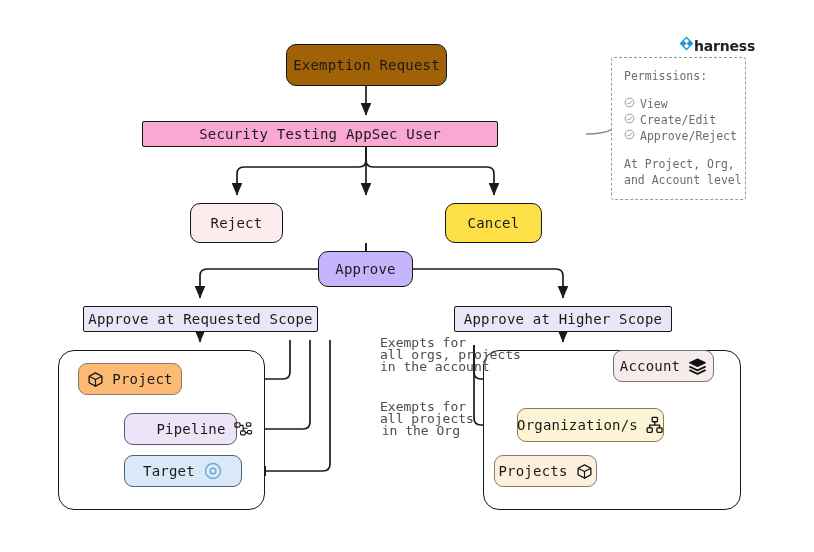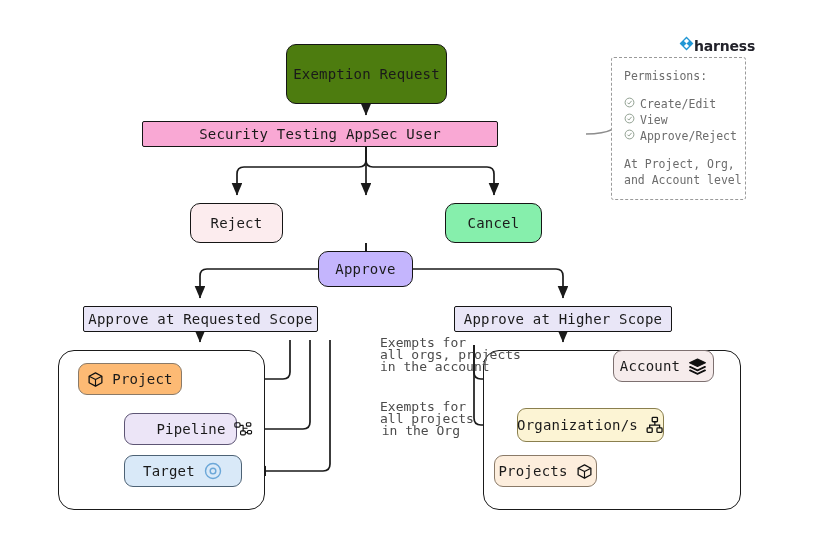--- a/index.html
+++ b/index.html
@@ -7,25 +7,25 @@
        font-family:"DejaVu Sans Mono","Liberation Mono",monospace;
        color:#1a1a1a;}
   .canvas{position:absolute;inset:0;}
   svg.wires{position:absolute;left:0;top:0;width:814px;height:552px;pointer-events:none;}
   .node{position:absolute;box-sizing:border-box;display:flex;align-items:center;
         justify-content:center;gap:8px;border:1.6px solid #151515;
         font-size:14px;letter-spacing:0.2px;line-height:1;white-space:nowrap;z-index:3;}
   .rounded{border-radius:10px;}
   .pill{border-radius:9px;}
   .sq{border-radius:2px;}
-  .n-exemption{left:286px;top:44px;width:161px;height:60px;background:#4d7c0f;}
+  .n-exemption{left:286px;top:44px;width:161px;height:42px;background:#a16207;}
   .n-user{left:142px;top:121px;width:356px;height:26px;background:#f9a8d4;text-align:right;}
   .n-reject{left:190px;top:203px;width:93px;height:40px;background:#fcecee;}
   .n-approve{left:318px;top:203px;width:95px;height:36px;background:#c4b5fd;margin-top:48px;}
-  .n-cancel{left:445px;top:203px;width:97px;height:40px;background:#86efac;align-items:center;}
+  .n-cancel{left:445px;top:203px;width:97px;height:40px;background:#fde047;align-items:center;}
   .n-scope-req{left:83px;top:306px;width:235px;height:26px;background:#e9e6f7;}
   .n-scope-high{left:454px;top:306px;width:218px;height:26px;background:#e9e6f7;text-align:right;}
   .group{position:absolute;border:1.7px solid #1a1a1a;border-radius:16px;background:#fff;z-index:1;}
   .g-left{left:58px;top:350px;width:205px;height:158px;}
   .g-right{left:483px;top:350px;width:256px;height:158px;}
   .n-project{left:78px;top:363px;width:104px;height:32px;background:#fdba74;border-color:#8a7a68;align-items:center;}
   .n-pipeline{left:124px;top:413px;width:113px;height:32px;background:#ece5f7;border-color:#5d5574;padding-left:48px;}
   .n-target{left:124px;top:455px;width:118px;height:32px;background:#d9e9f8;border-color:#4d6275;}
   .n-account{left:613px;top:350px;width:101px;height:32px;background:#f6ecec;border-color:#7d7070;}
   .n-org{left:517px;top:408px;width:147px;height:34px;background:#fcf4d4;border-color:#8a7f4e;}
@@ -199,30 +199,30 @@
 
   <div class="perm">
     <div class="ptitle">Permissions:</div>
     <div class="prow">
       <span class="chk">
         <svg width="11" height="11" viewBox="0 0 14 14" fill="none" stroke="#8a9a8a" stroke-width="1.2">
           <circle cx="7" cy="7" r="5.6"></circle>
             <path d="M4.4 7.2 6.2 9 9.7 4.9"></path>
         </svg>
       </span>
-      <span>Create/Edit</span>
+      <span>View</span>
     </div>
     <div class="prow">
       <span class="chk">
         <svg width="11" height="11" viewBox="0 0 14 14" fill="none" stroke="#8a9a8a" stroke-width="1.2">
           <circle cx="7" cy="7" r="5.6"></circle>
             <path d="M4.4 7.2 6.2 9 9.7 4.9"></path>
         </svg>
       </span>
-      <span>View</span>
+      <span>Create/Edit</span>
     </div>
     <div class="prow">
       <span class="chk">
         <svg width="11" height="11" viewBox="0 0 14 14" fill="none" stroke="#8a9a8a" stroke-width="1.2">
           <circle cx="7" cy="7" r="5.6"></circle>
             <path d="M4.4 7.2 6.2 9 9.7 4.9"></path>
         </svg>
       </span>
       <span>Approve/Reject</span>
     </div>

